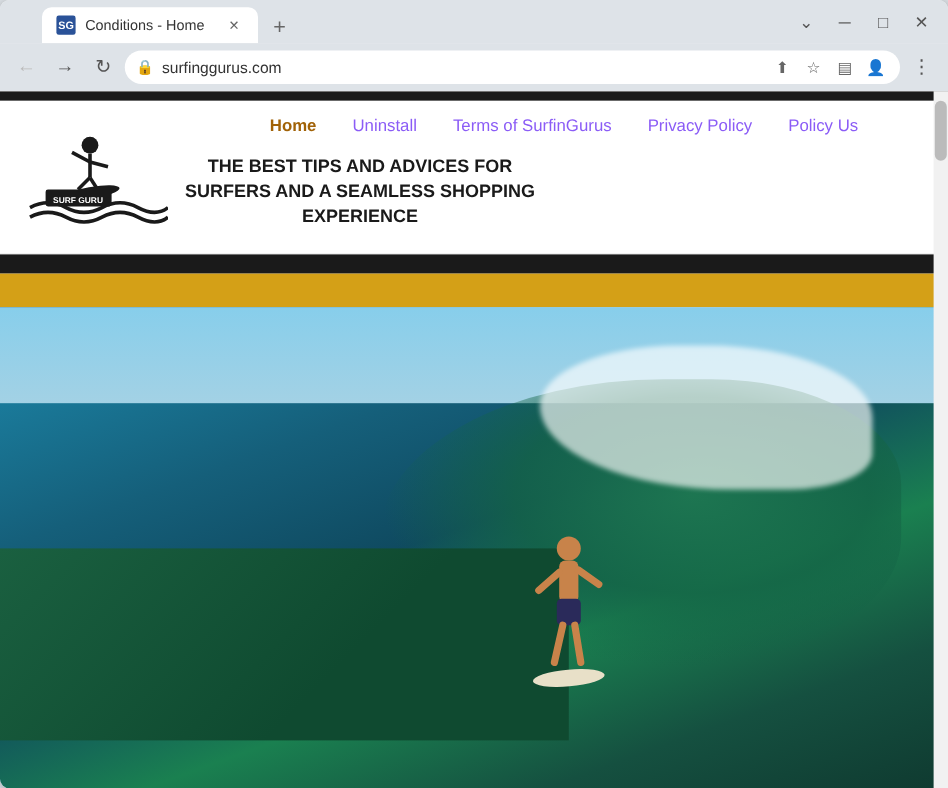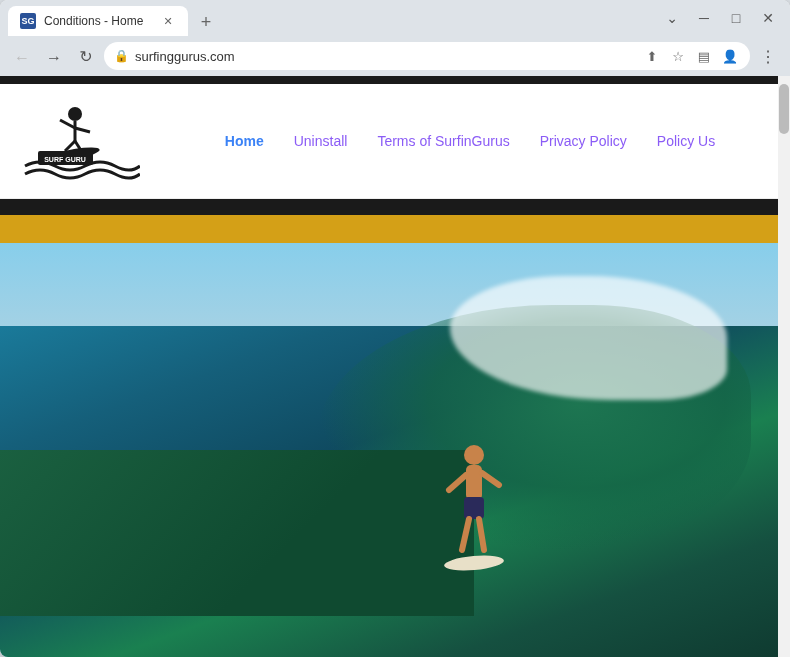--- a/index.html
+++ b/index.html
@@ -39,20 +39,21 @@
       border-radius: 8px 8px 0 0;
       height: 30px;
       display: flex;
       align-items: center;
       padding: 0 12px;
       gap: 8px;
       font-size: 12px;
       color: #333;
       min-width: 180px;
       max-width: 220px;
+      margin-left: 27px;
     }
 
     .tab-favicon {
       width: 16px;
       height: 16px;
       background: #2a5298;
       border-radius: 2px;
       display: flex;
       align-items: center;
       justify-content: center;
@@ -231,21 +232,21 @@
 
     .nav-link {
       font-size: 14px;
       color: #8b5cf6;
       text-decoration: none;
       cursor: pointer;
     }
 
     .nav-link.active {
       font-weight: bold;
-      color: #3b82f6;
+      color: #a16207;
     }
 
     .site-tagline {
       font-size: 15px;
       font-weight: bold;
       color: #1a1a1a;
       text-align: center;
       max-width: 300px;
       line-height: 1.4;
     }
@@ -353,20 +354,25 @@
       </div>
 
       <div style="display:flex; flex-direction:column; flex:1; padding-left:10px;">
         <div class="nav-links">
           <a class="nav-link active">Home</a>
           <a class="nav-link">Uninstall</a>
           <a class="nav-link">Terms of SurfinGurus</a>
           <a class="nav-link">Privacy Policy</a>
           <a class="nav-link">Policy Us</a>
         </div>
+        <div style="text-align:center; padding-top:16px; padding-bottom:8px;">
+          <div class="site-tagline">
+            <span>THE BEST TIPS AND ADVICES FOR SURFERS AND A SEAMLESS SHOPPING EXPERIENCE</span>
+          </div>
+        </div>
       </div>
     </div>
 
     <div class="bottom-nav-bar"></div>
     <div class="gold-bar"></div>
 
     <div class="hero-section">
 
       <div style="position:absolute;top:0;left:0;width:100%;height:35%;background:linear-gradient(to bottom, #87CEEB, #b8d4e0);"></div>
 

